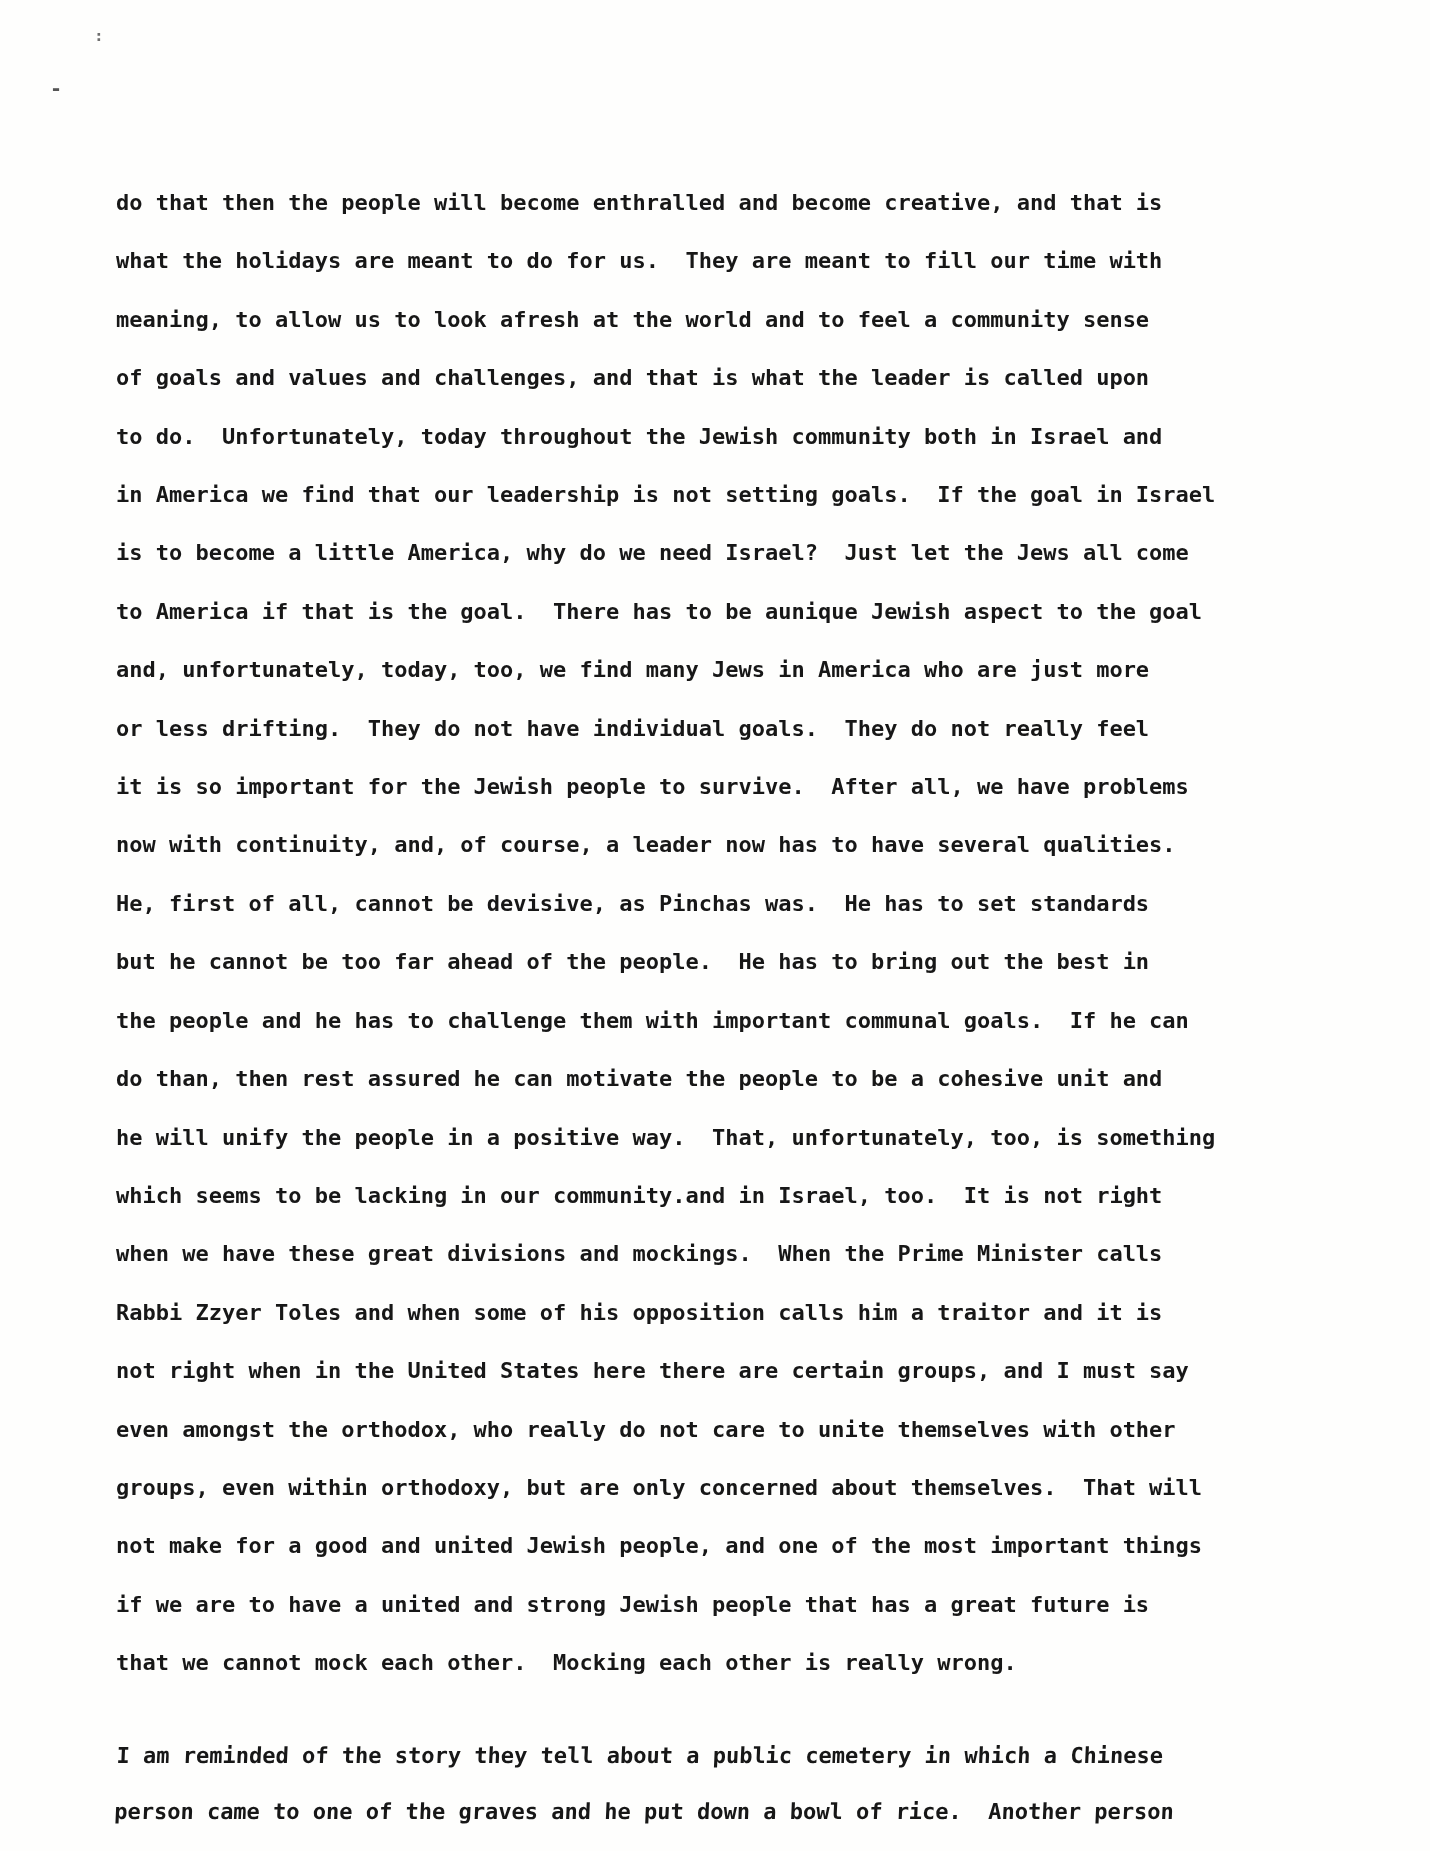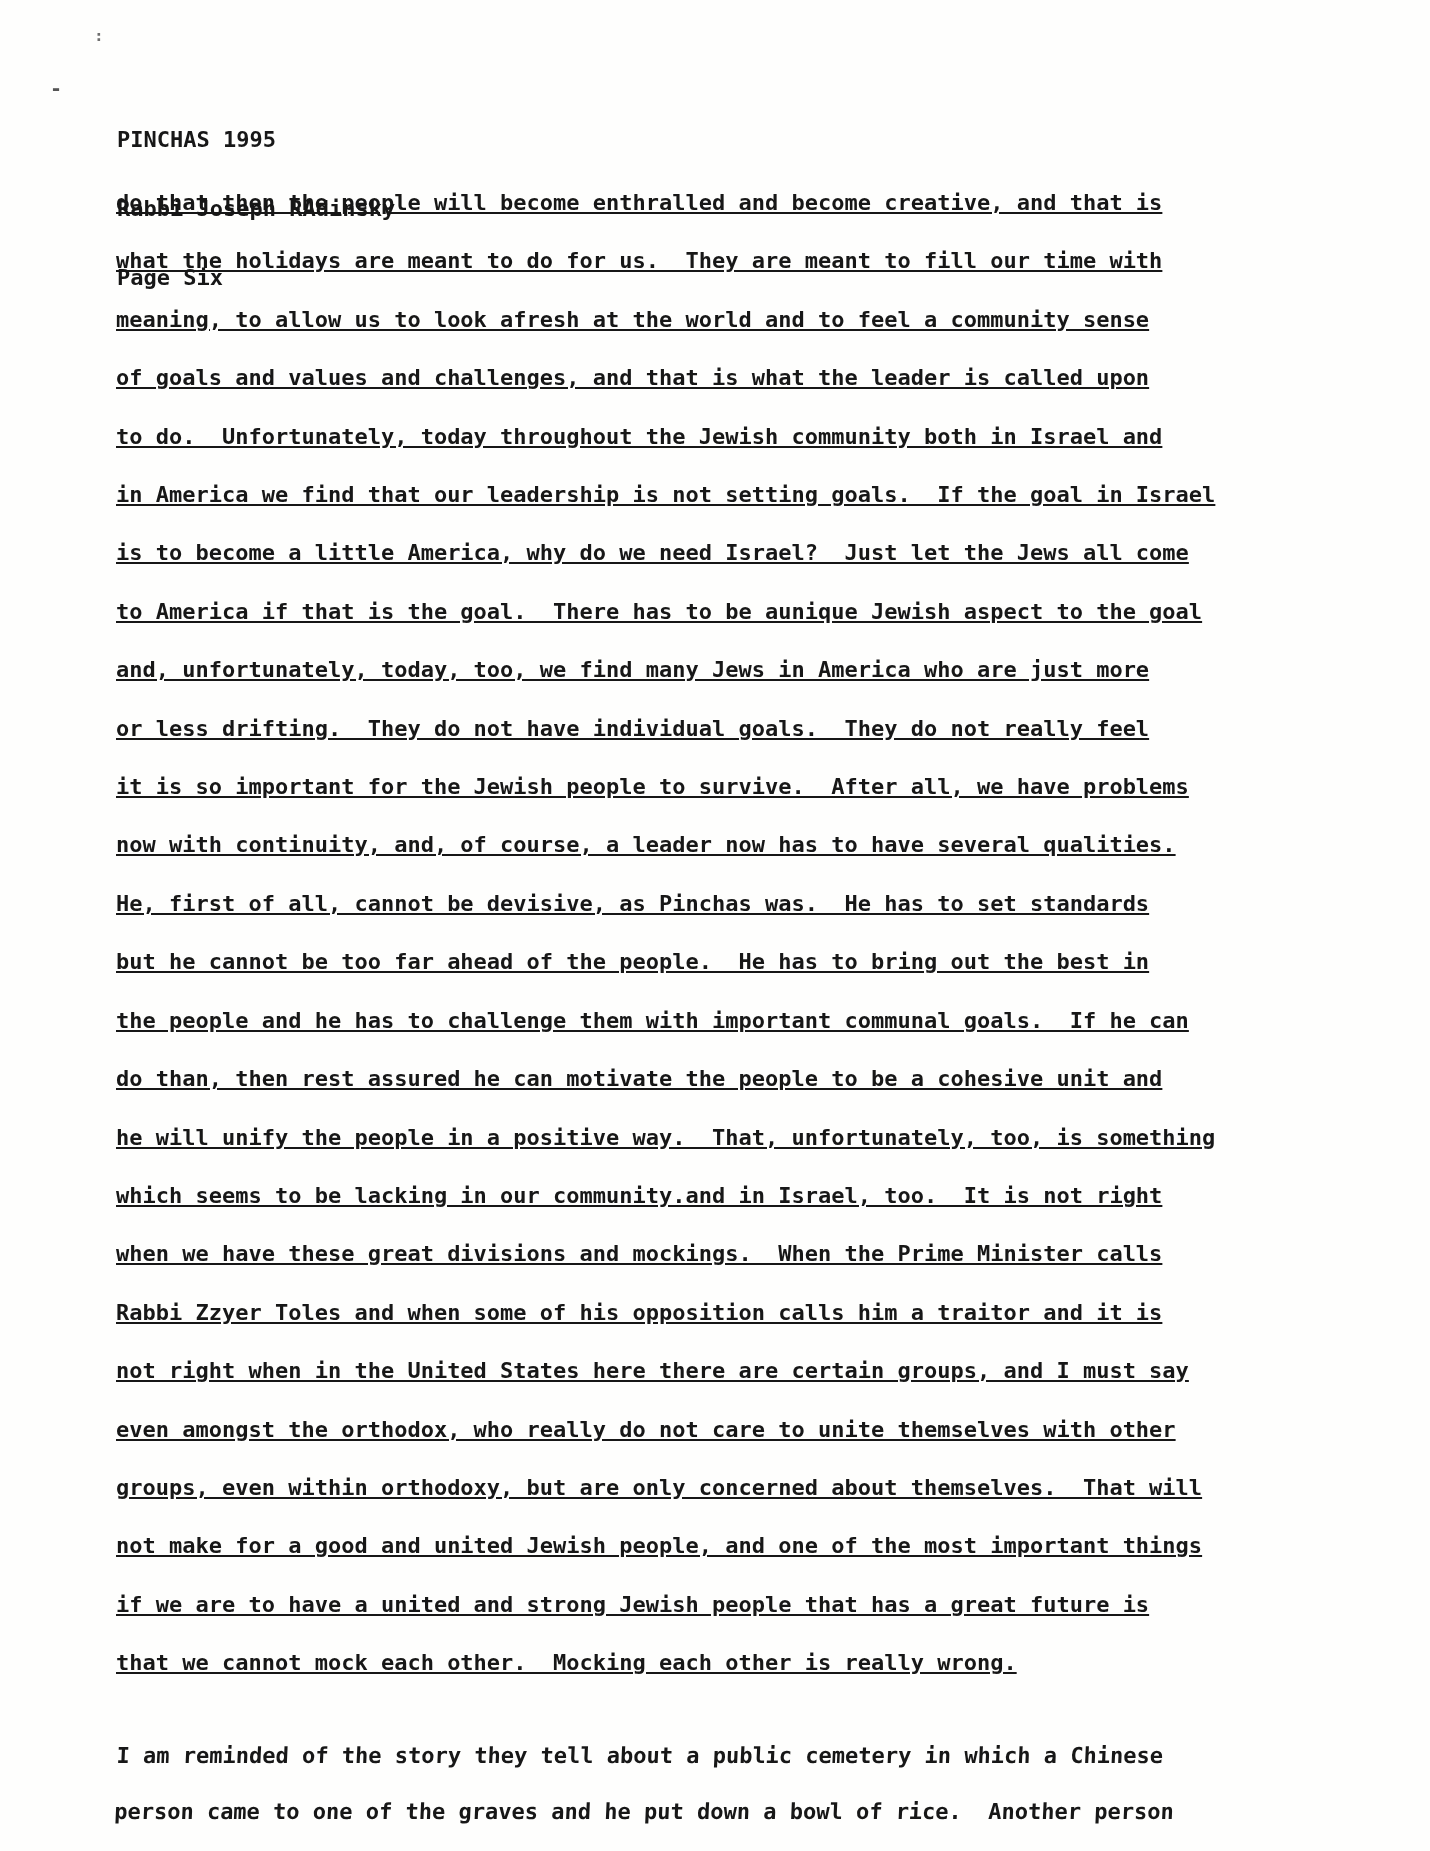--- a/index.html
+++ b/index.html
@@ -23,21 +23,20 @@
   }
   .paragraph {
     position: absolute;
     font-size: 22px;
     white-space: pre;
   }
   .paragraph-1 {
     left: 116px;
     top: 174px;
     line-height: 58.4px;
-    text-decoration: underline;
   }
   .paragraph-2 {
     left: 113px;
     top: 1728px;
     line-height: 56px;
     transform: skewX(-2.5deg);
     transform-origin: left bottom;
   }
   .line { white-space: pre; }
   .artifact {
@@ -51,23 +50,18 @@
 </style>
 </head>
 <body>
 
 <div class="page">
 
   <span class="artifact artifact-colon">:</span>
 
   <span class="artifact artifact-dash">-</span>
 
-  <div class="doc-header">
-    <div class="line">PINCHAS 1995</div>
-    <div class="line">Rabbi Joseph RAdinsky</div>
-    <div class="line">Page Six</div>
-  </div>
 
   <div class="paragraph paragraph-1"><div class="line">do that then the people will become enthralled and become creative, and that is</div><div class="line">what the holidays are meant to do for us.  They are meant to fill our time with</div><div class="line">meaning, to allow us to look afresh at the world and to feel a community sense</div><div class="line">of goals and values and challenges, and that is what the leader is called upon</div><div class="line">to do.  Unfortunately, today throughout the Jewish community both in Israel and</div><div class="line">in America we find that our leadership is not setting goals.  If the goal in Israel</div><div class="line">is to become a little America, why do we need Israel?  Just let the Jews all come</div><div class="line">to America if that is the goal.  There has to be aunique Jewish aspect to the goal</div><div class="line">and, unfortunately, today, too, we find many Jews in America who are just more</div><div class="line">or less drifting.  They do not have individual goals.  They do not really feel</div><div class="line">it is so important for the Jewish people to survive.  After all, we have problems</div><div class="line">now with continuity, and, of course, a leader now has to have several qualities.</div><div class="line">He, first of all, cannot be devisive, as Pinchas was.  He has to set standards</div><div class="line">but he cannot be too far ahead of the people.  He has to bring out the best in</div><div class="line">the people and he has to challenge them with important communal goals.  If he can</div><div class="line">do than, then rest assured he can motivate the people to be a cohesive unit and</div><div class="line">he will unify the people in a positive way.  That, unfortunately, too, is something</div><div class="line">which seems to be lacking in our community.and in Israel, too.  It is not right</div><div class="line">when we have these great divisions and mockings.  When the Prime Minister calls</div><div class="line">Rabbi Zzyer Toles and when some of his opposition calls him a traitor and it is</div><div class="line">not right when in the United States here there are certain groups, and I must say</div><div class="line">even amongst the orthodox, who really do not care to unite themselves with other</div><div class="line">groups, even within orthodoxy, but are only concerned about themselves.  That will</div><div class="line">not make for a good and united Jewish people, and one of the most important things</div><div class="line">if we are to have a united and strong Jewish people that has a great future is</div><div class="line">that we cannot mock each other.  Mocking each other is really wrong.</div></div>
 
   <div class="paragraph paragraph-2"><div class="line">I am reminded of the story they tell about a public cemetery in which a Chinese</div><div class="line">person came to one of the graves and he put down a bowl of rice.  Another person</div></div>
 
 </div>
 
 </body></html>

